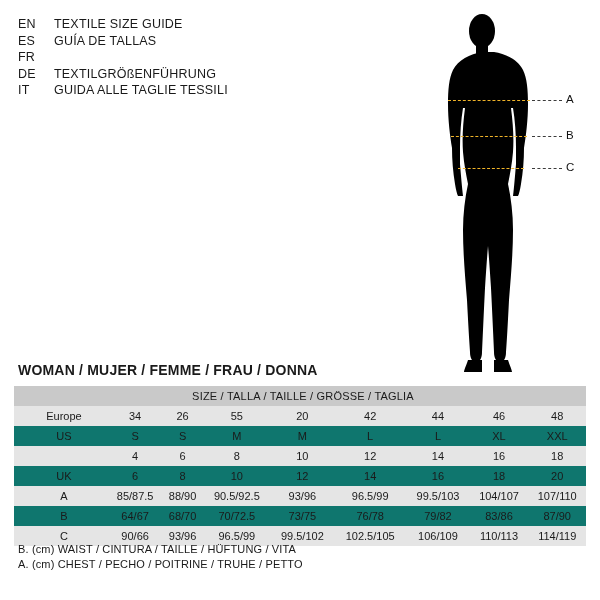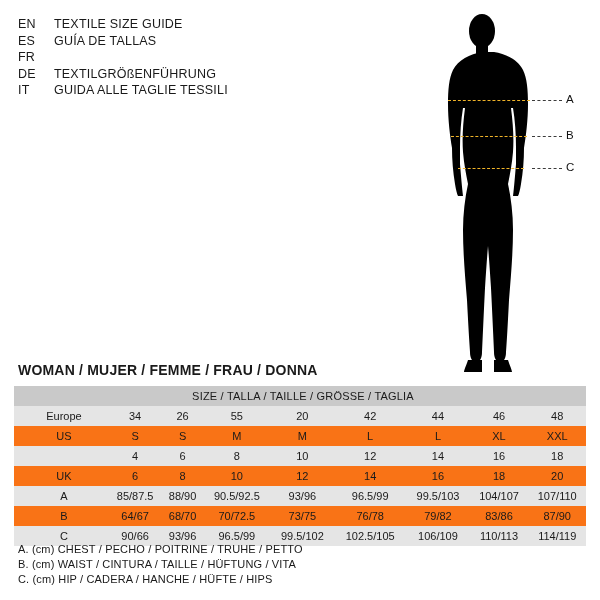--- a/index.html
+++ b/index.html
@@ -109,21 +109,21 @@
   }
   tr.head-row th {
     font-weight: normal;
     font-size: 11px;
     letter-spacing: 0.2px;
   }
   tr.shade td {
     background: #e5e5e5;
   }
   tr.plain td {
-    background: #f97316;
+    background: #0f766e;
     margin-left: 26px;
   }
 
   
   .legend {
     position: absolute;
     left: 18px;
     top: 542px;
     width: 560px;
   }
@@ -304,18 +304,17 @@
         <td>99.5/102</td>
         <td>102.5/105</td>
         <td>106/109</td>
         <td>110/113</td>
         <td>114/119</td>
       </tr>
     </tbody>
   </table>
 
   <div class="legend">
+    <div class="legend-row">B. (cm) WAIST / CINTURA / TAILLE / HÜFTUNG / VITA</div>
     <div class="legend-row">A. (cm) CHEST / PECHO / POITRINE / TRUHE / PETTO</div>
-    <div class="legend-row">B. (cm) WAIST / CINTURA / TAILLE / HÜFTUNG / VITA</div>
-    <div class="legend-row">C. (cm) HIP / CADERA / HANCHE / HÜFTE / HIPS</div>
   </div>
 
 </div>
 
 </body></html>

